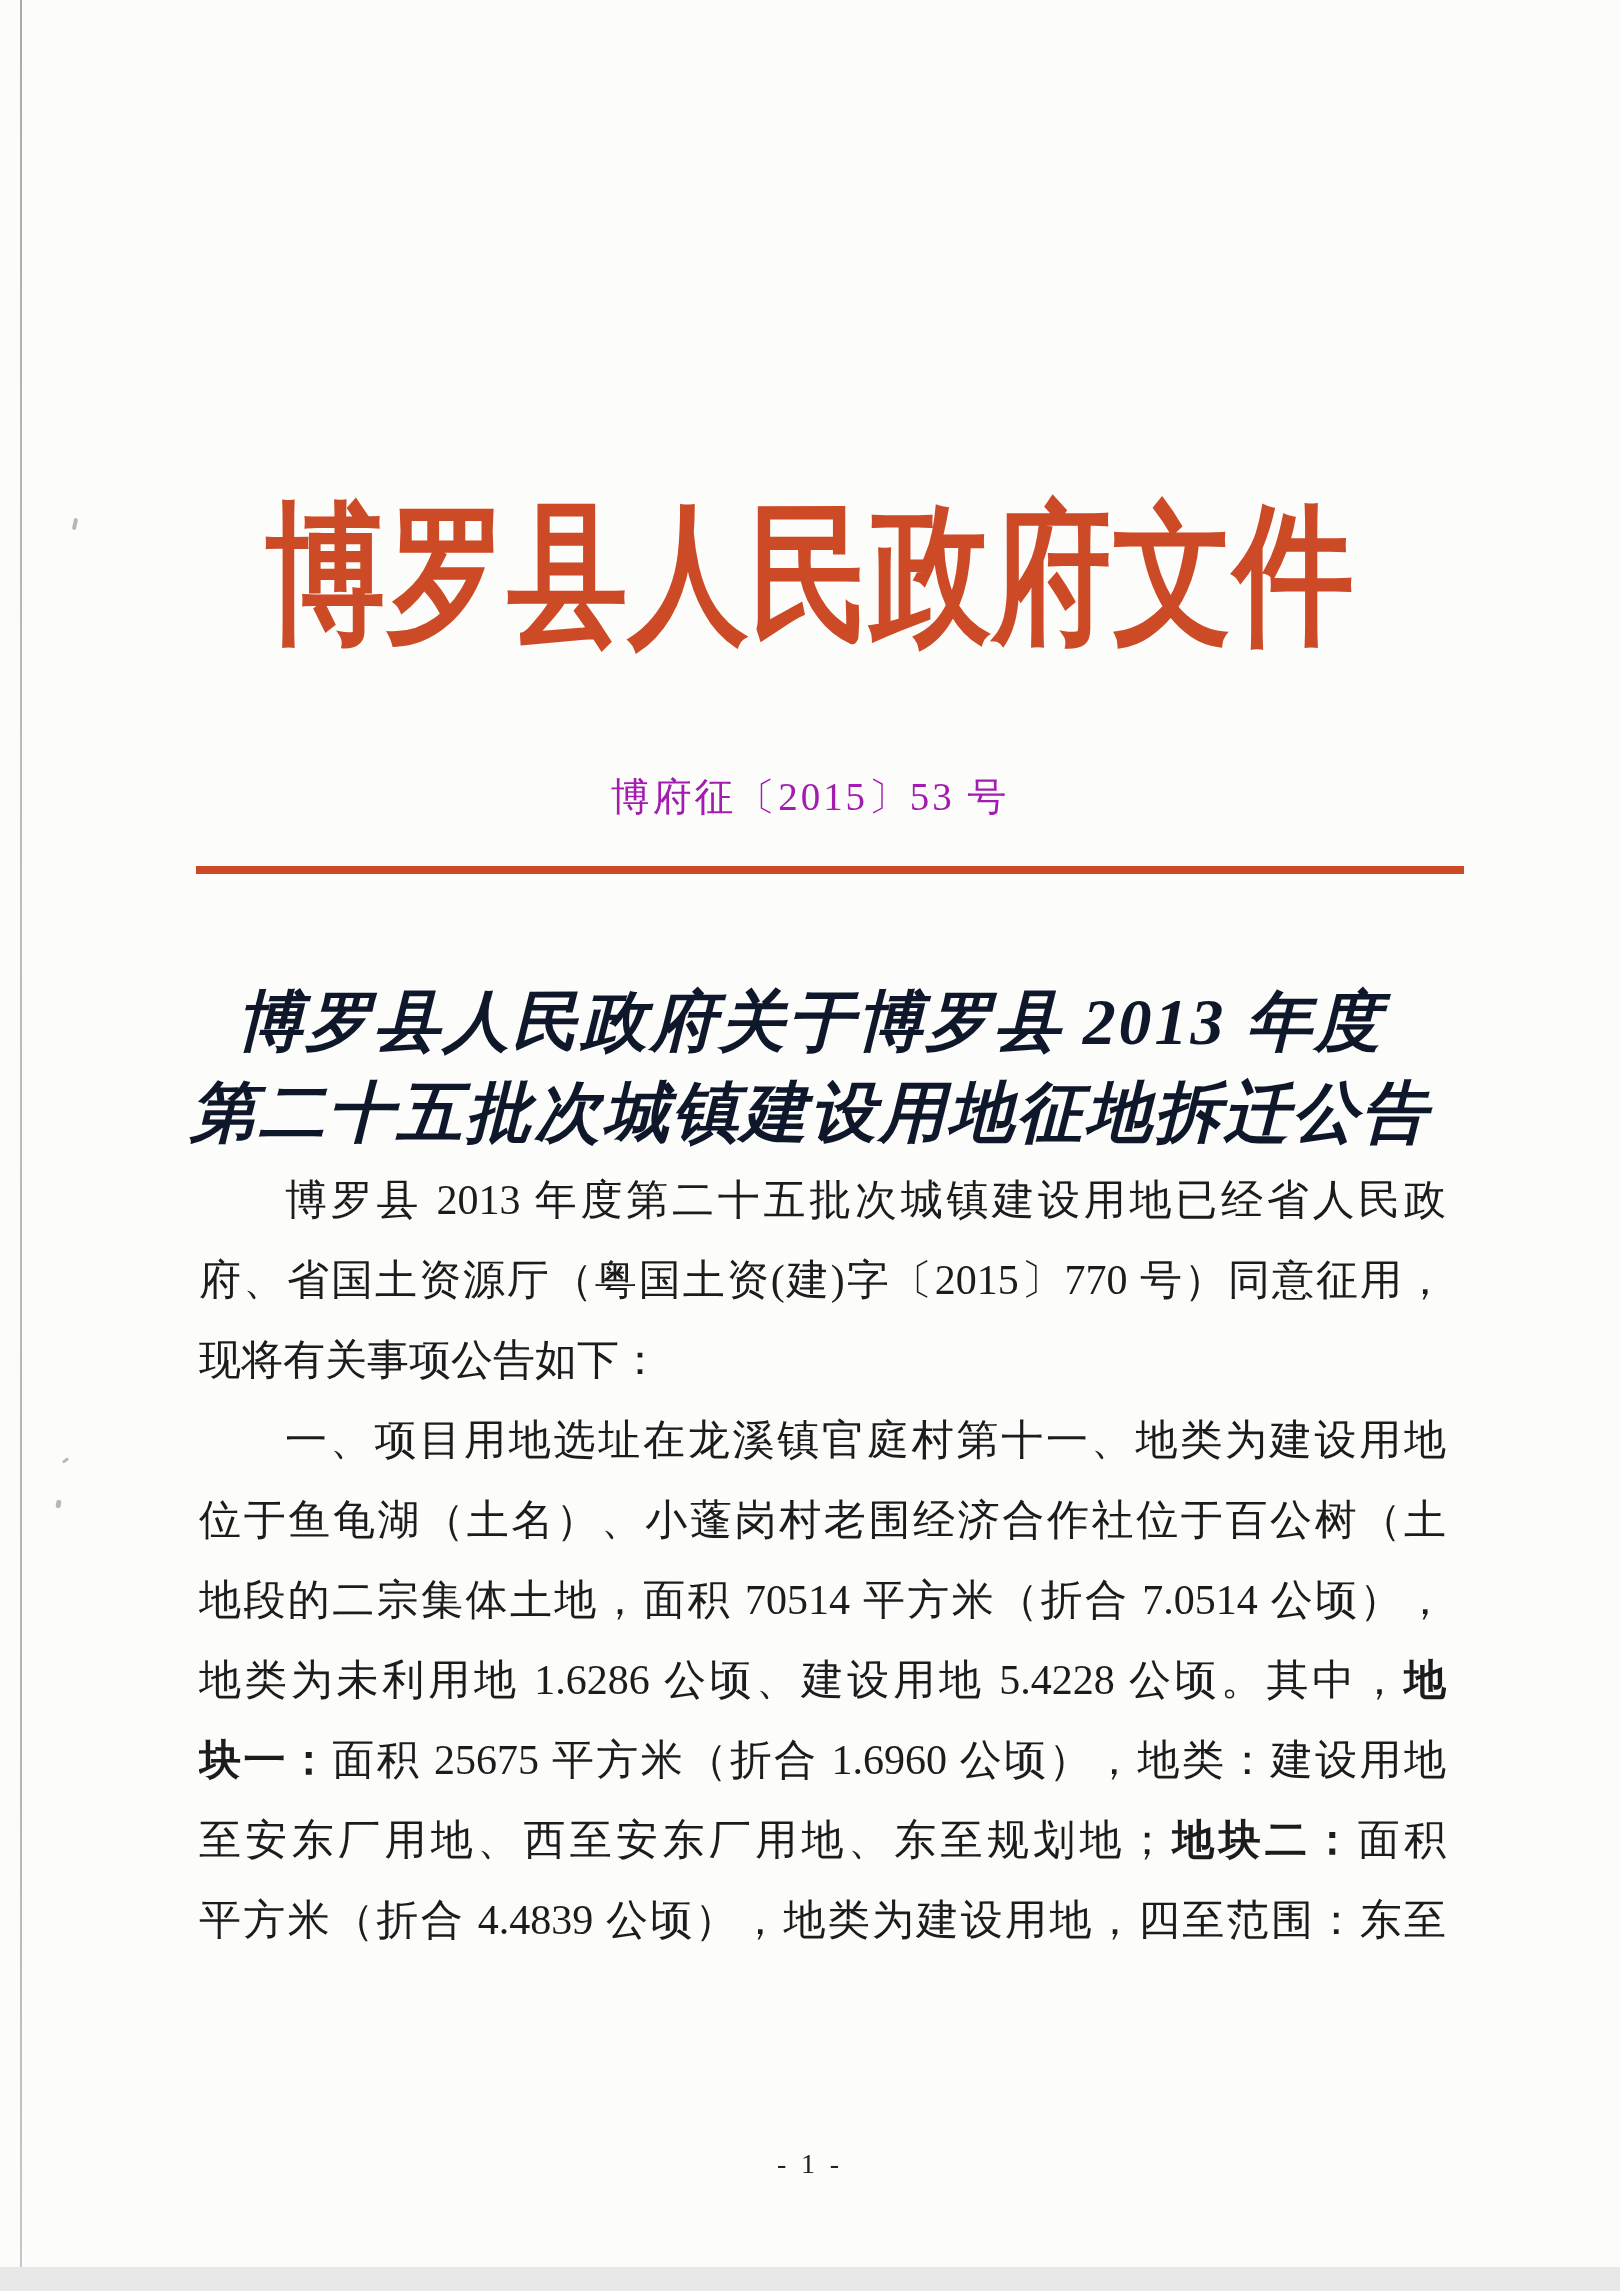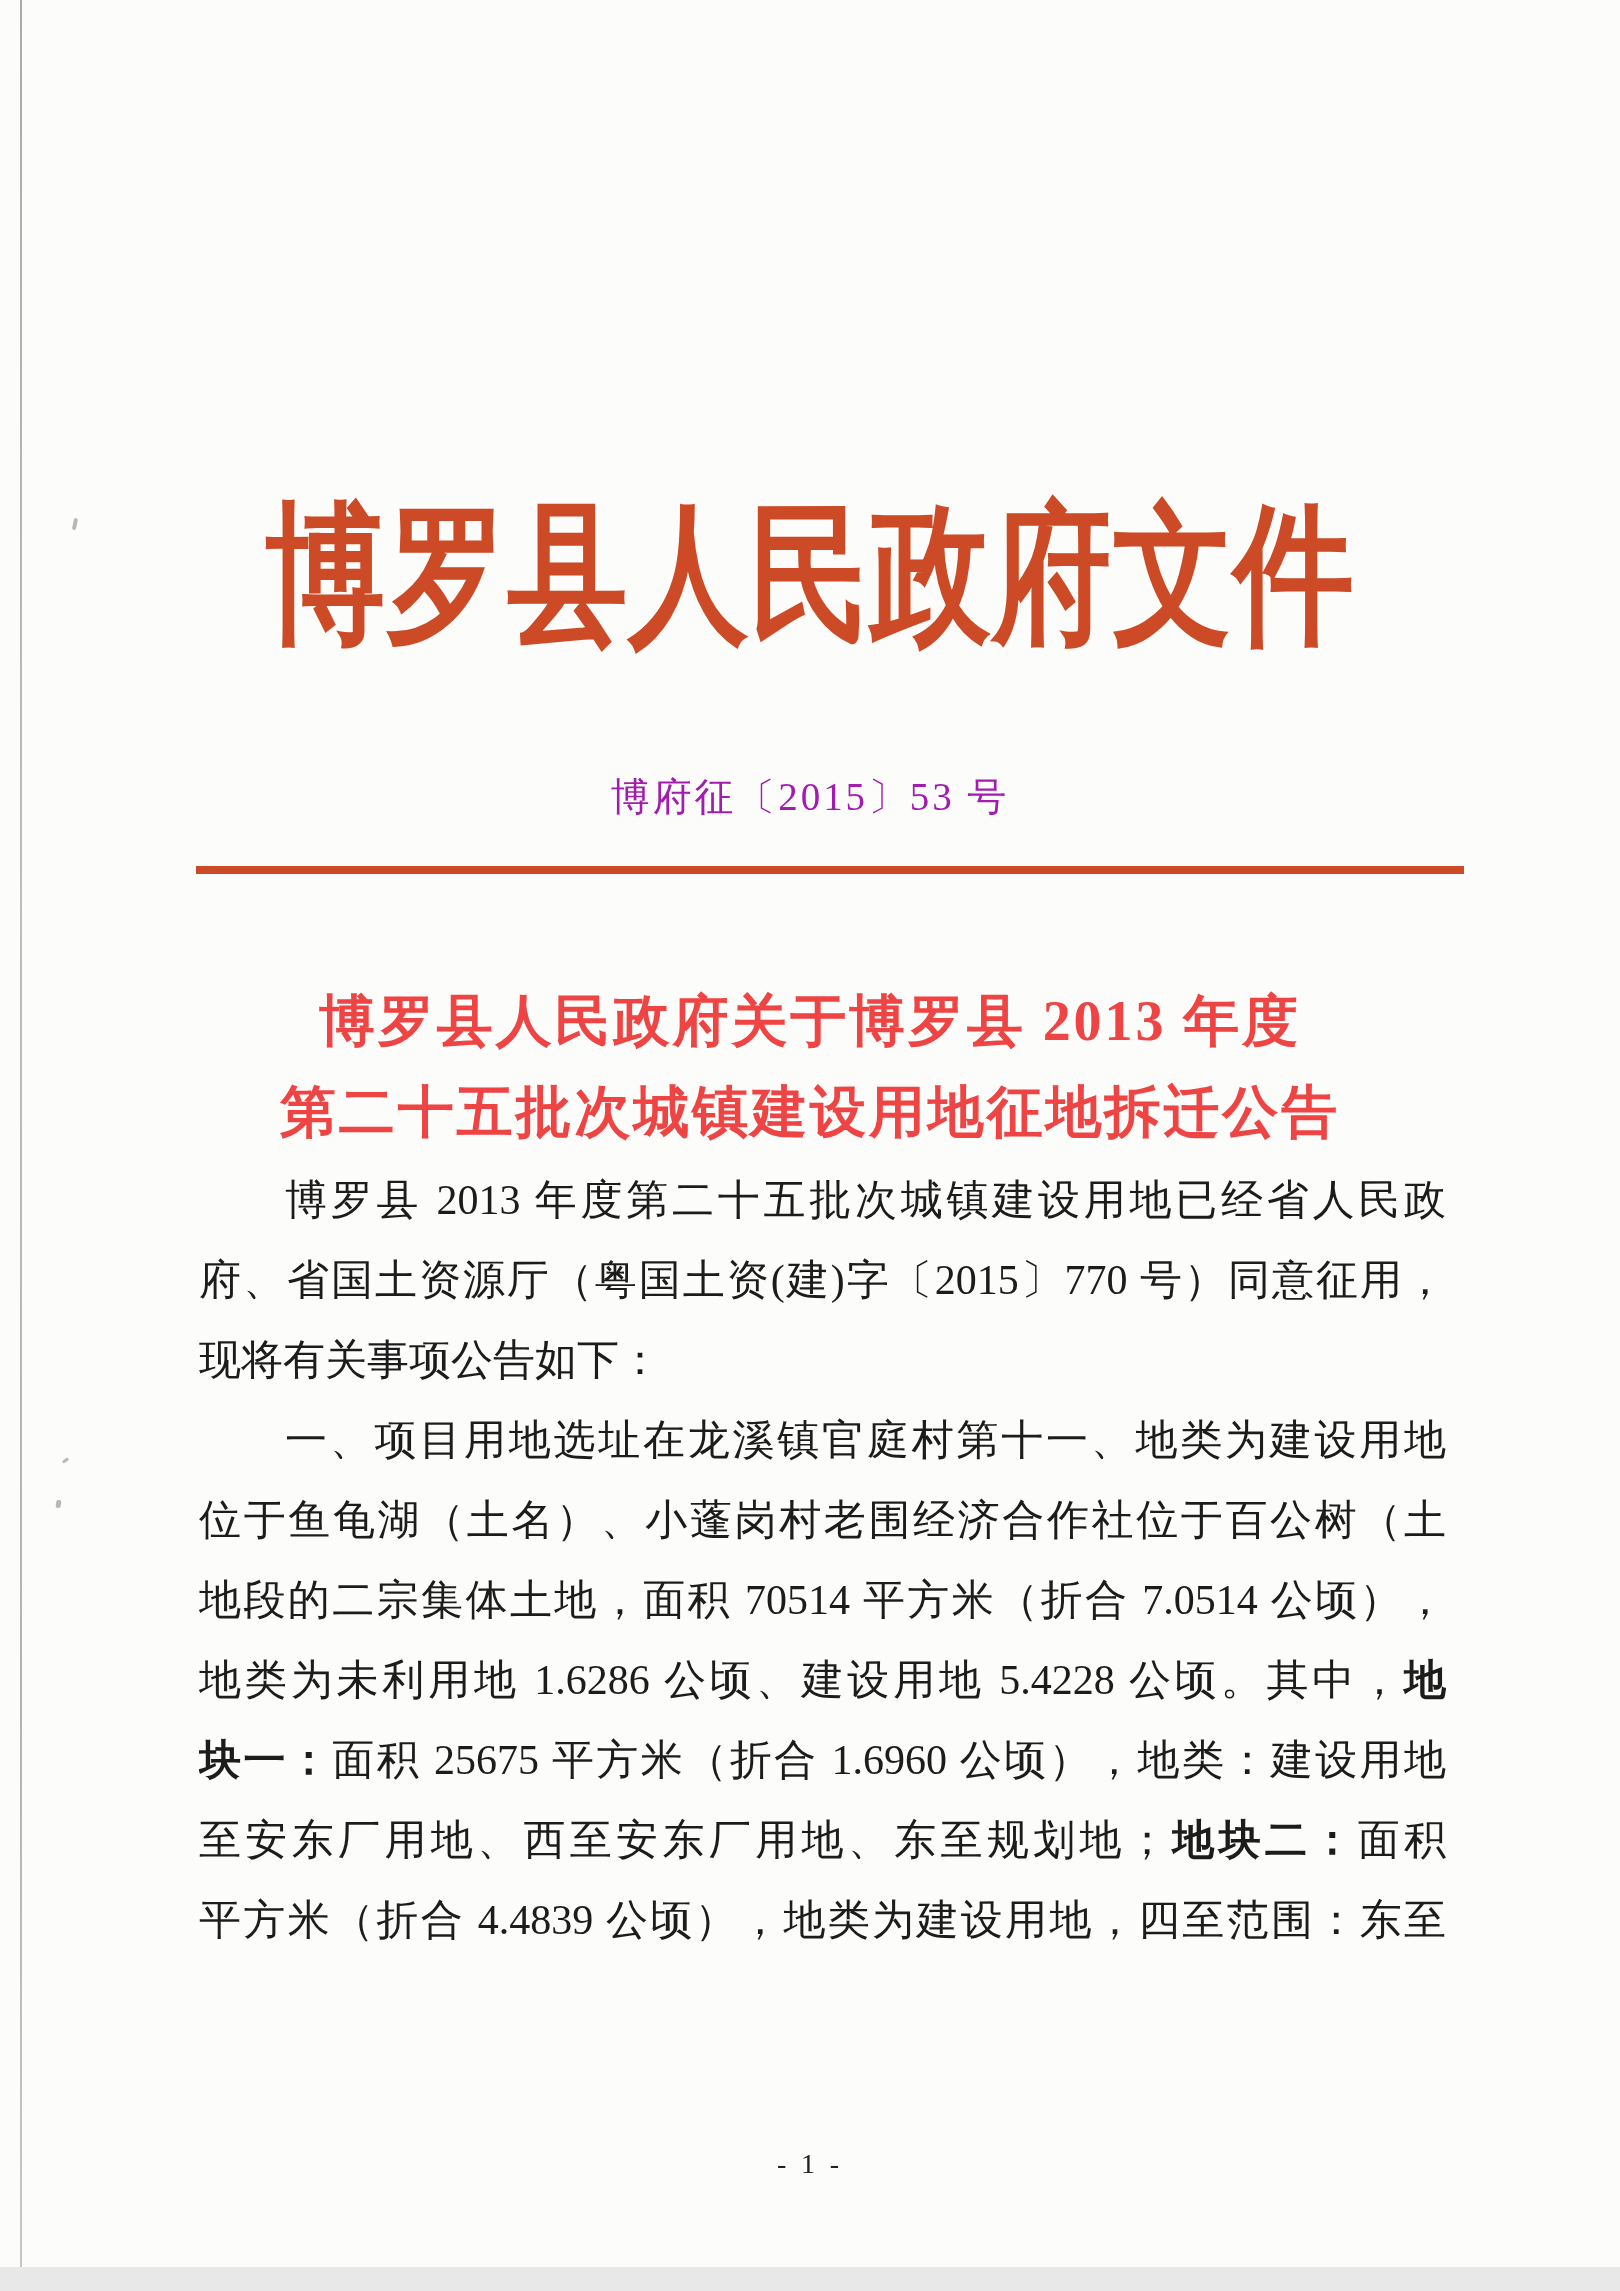--- a/index.html
+++ b/index.html
@@ -64,26 +64,27 @@
     position: absolute;
     left: 196px; top: 866px;
     width: 1268px; height: 7.8px;
     background: var(--accent, #cd4a27);
   }
   .doc-title {
     position: absolute;
     left: 0; top: 976px;
     width: 100%;
     text-align: center;
-    font-size: 56px;
+    font-size: 66px;
     font-weight: bold;
-    color: #ef4444;
+    color: #0f172a;
     line-height: 91px;
     letter-spacing: 2.9px;
     white-space: nowrap;
+    font-style: italic;
   }
   .body-text {
     position: absolute;
     left: 199px; top: 1160px;
     width: 1247px;
     font-size: 42px;
     line-height: 80px;
     color: #1c1c1c;
   }
   .body-line {

